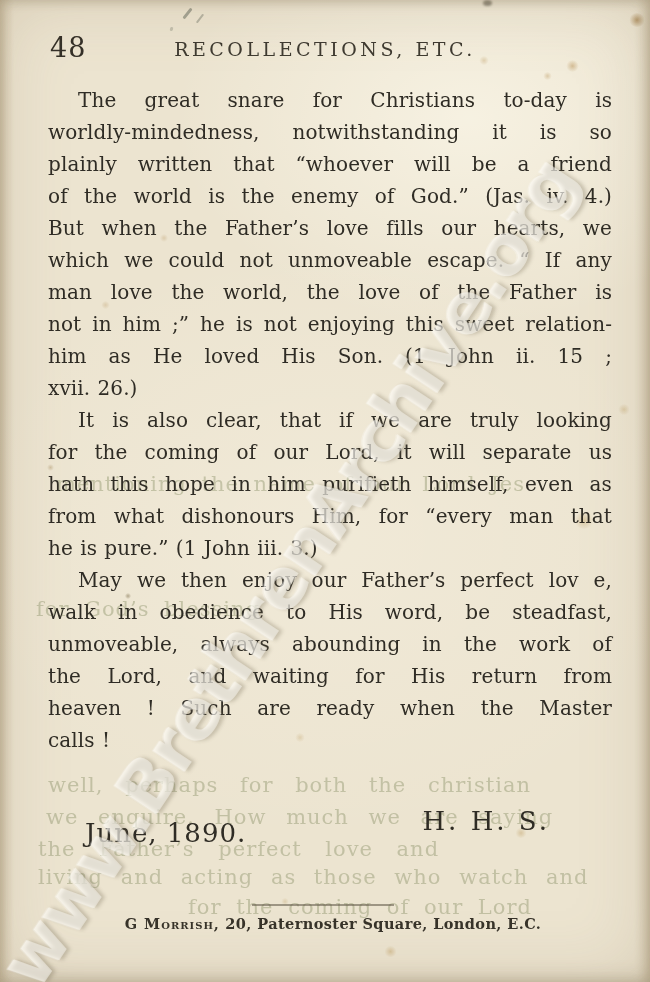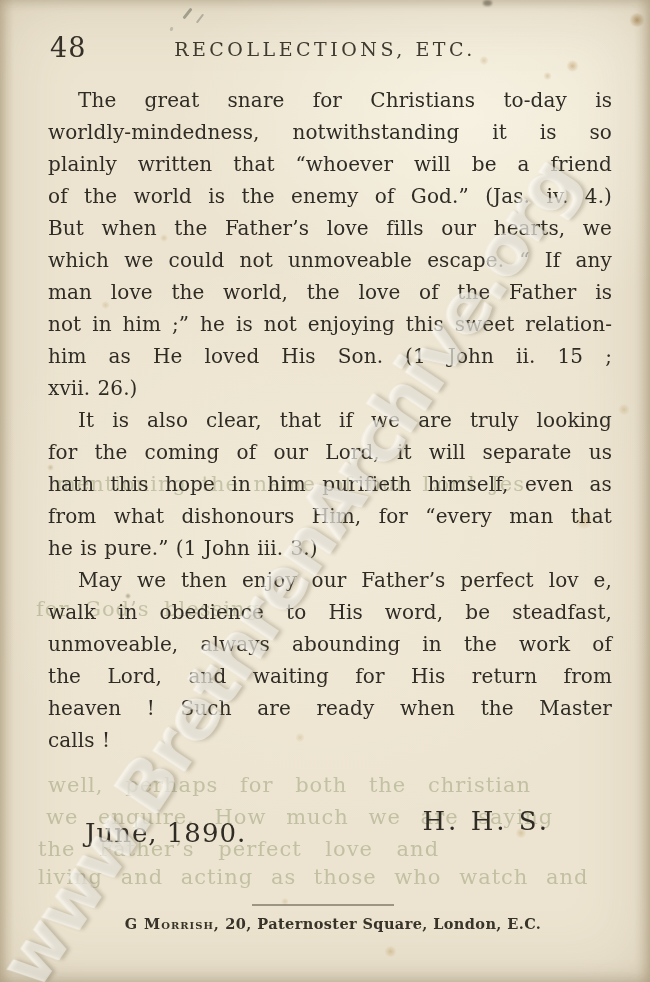--- a/index.html
+++ b/index.html
@@ -97,20 +97,21 @@
 <body>
 
 <div class="page">
 
   <div class="bleed" style="left:56px;top:437px;margin-top:36px;">mentioning the name of our Lord Jes</div>
   <div class="bleed" style="left:36px;top:598px;">for God’s blessing</div>
   <div class="bleed" style="left:48px;top:774px;word-spacing:14px;">well, perhaps for both the christian</div>
   <div class="bleed" style="left:46px;top:806px;word-spacing:12px;">we enquire.  How much we are saying</div>
   <div class="bleed" style="left:38px;top:838px;word-spacing:16px;">the Father’s perfect love and</div>
   <div class="bleed" style="left:38px;top:866px;word-spacing:10px;">living and acting as those who watch and</div>
+  <div class="bleed" style="left:188px;top:896px;">for the coming of our Lord</div>
 
   <div class="pageno">48</div>
   <div class="running-header">RECOLLECTIONS, ETC.</div>
 
   <div class="body-text">
     <div>
       <div class="line indent">The great snare for Christians to-day is</div>
       <div class="line">worldly-mindedness, notwithstanding it is so</div>
       <div class="line">plainly written that “whoever will be a friend</div>
       <div class="line">of the world is the enemy of God.” (Jas. iv. 4.)</div>

